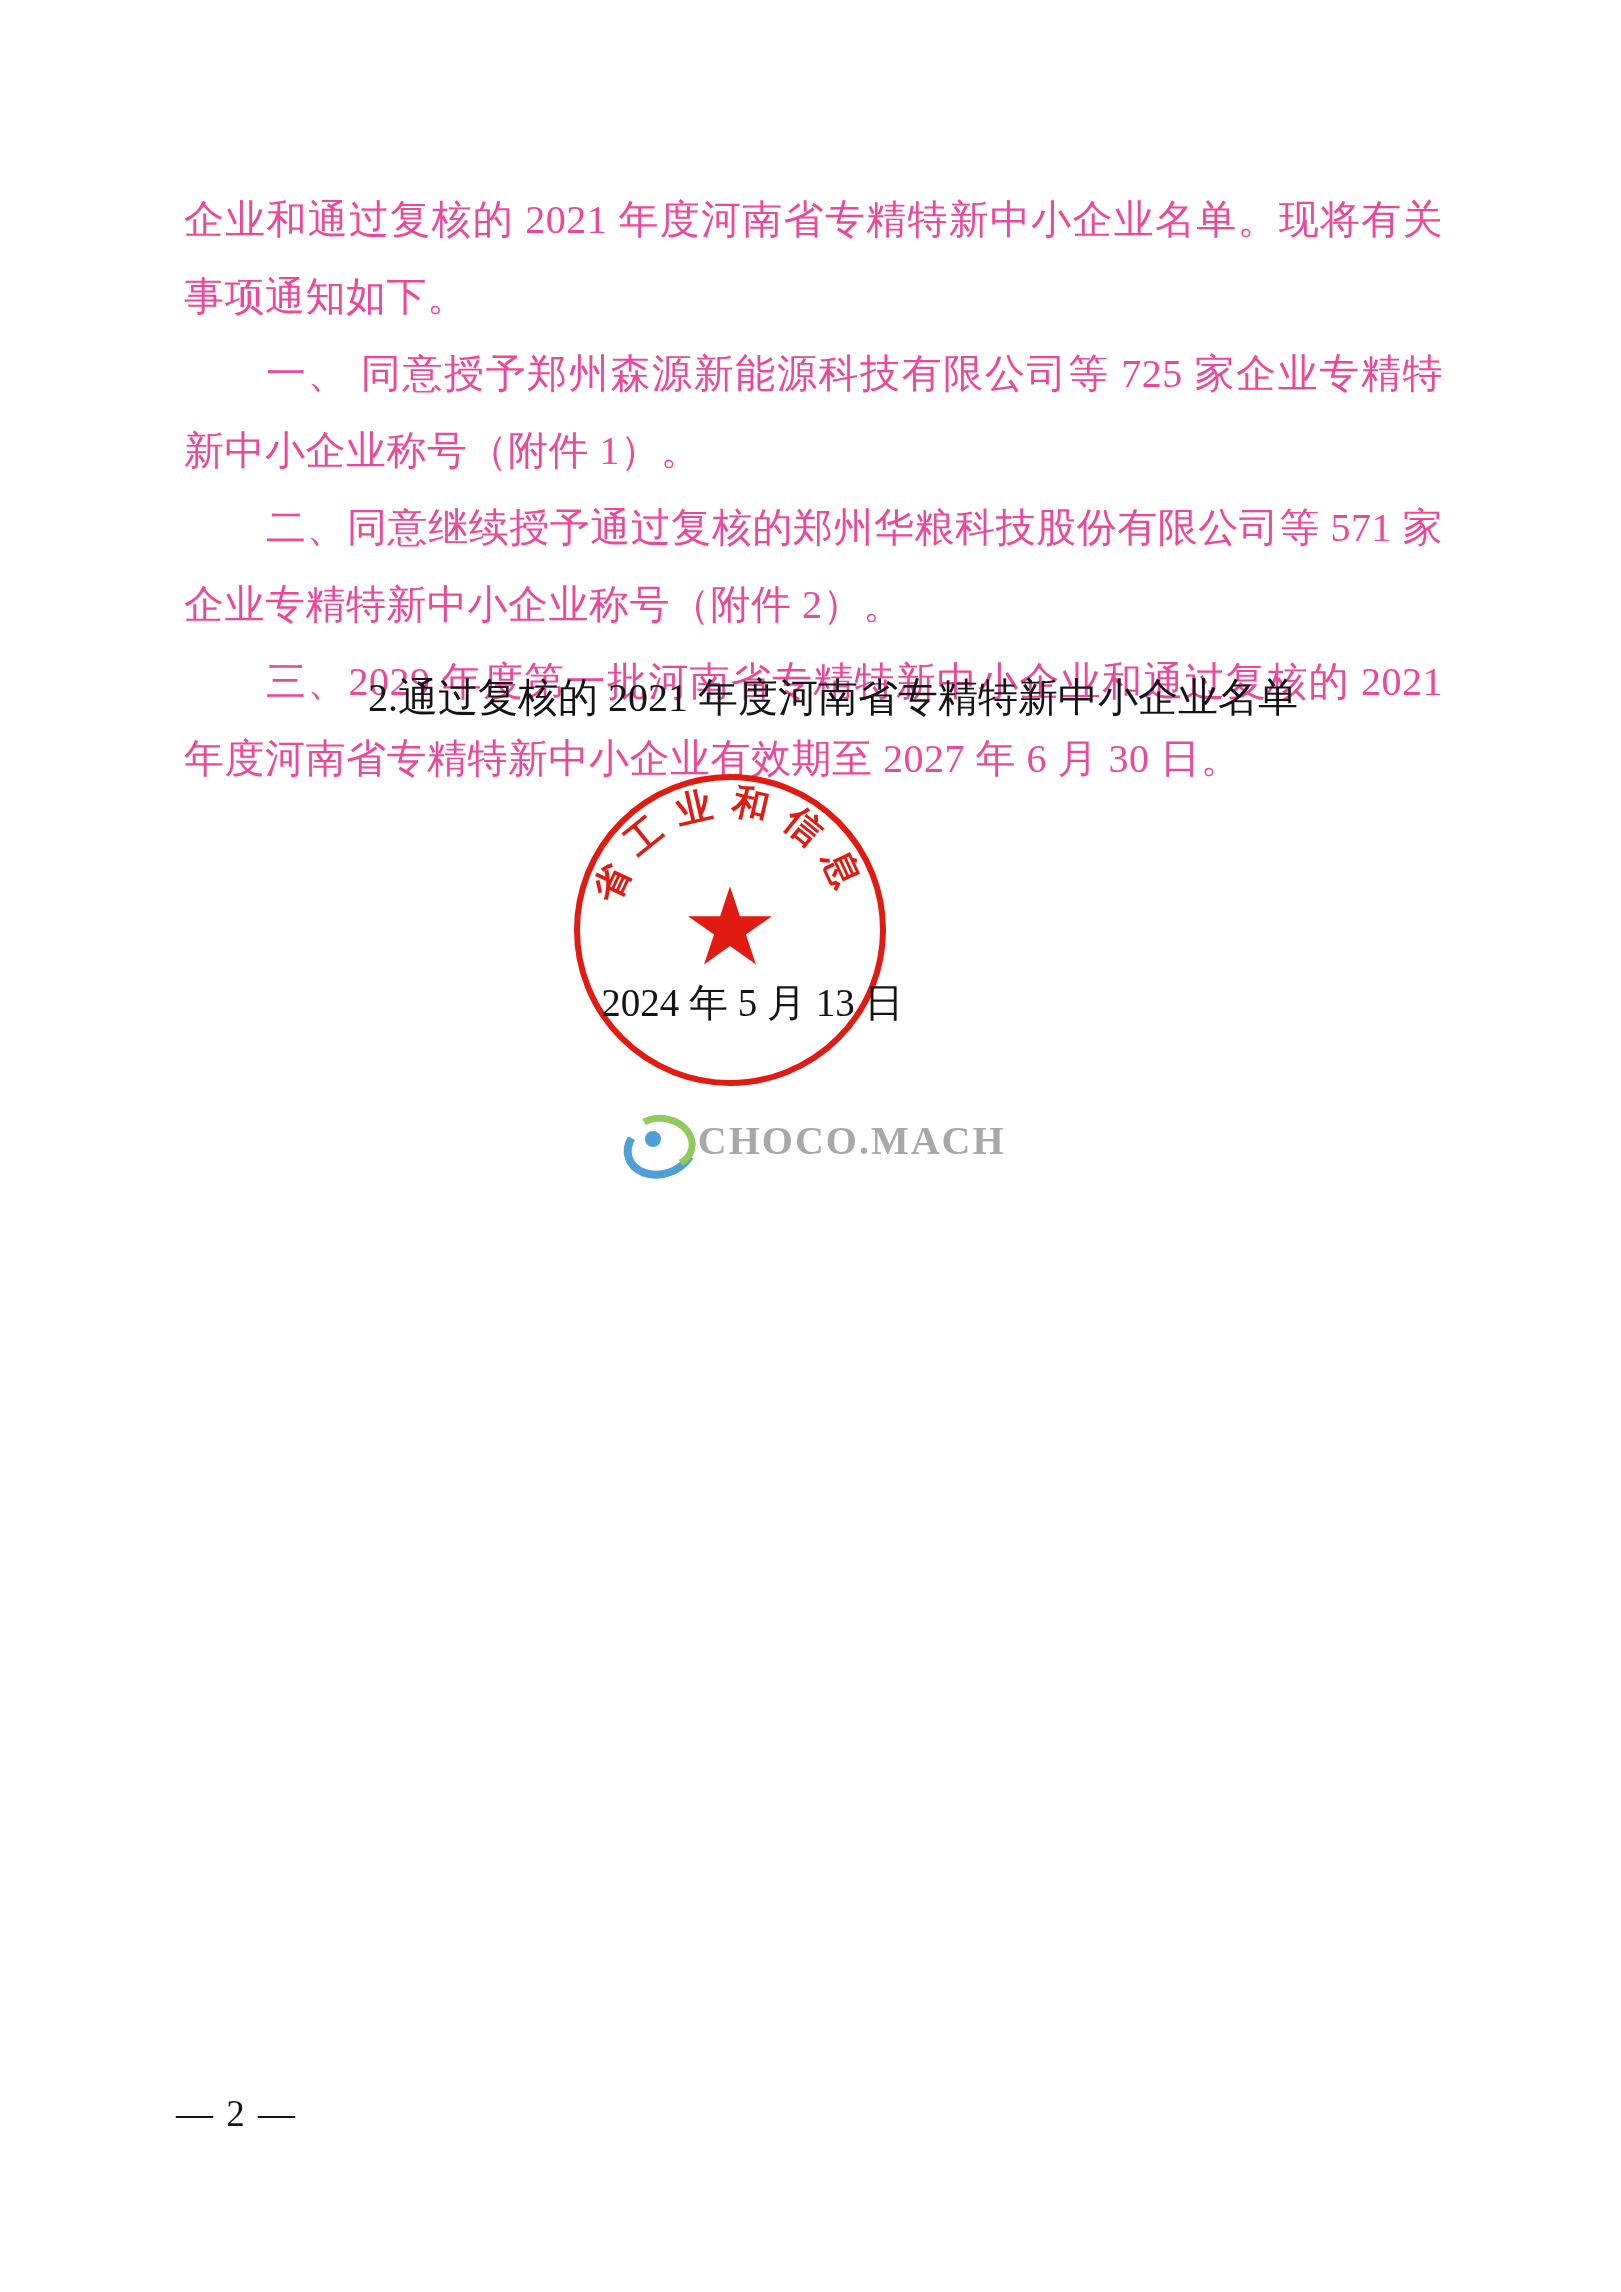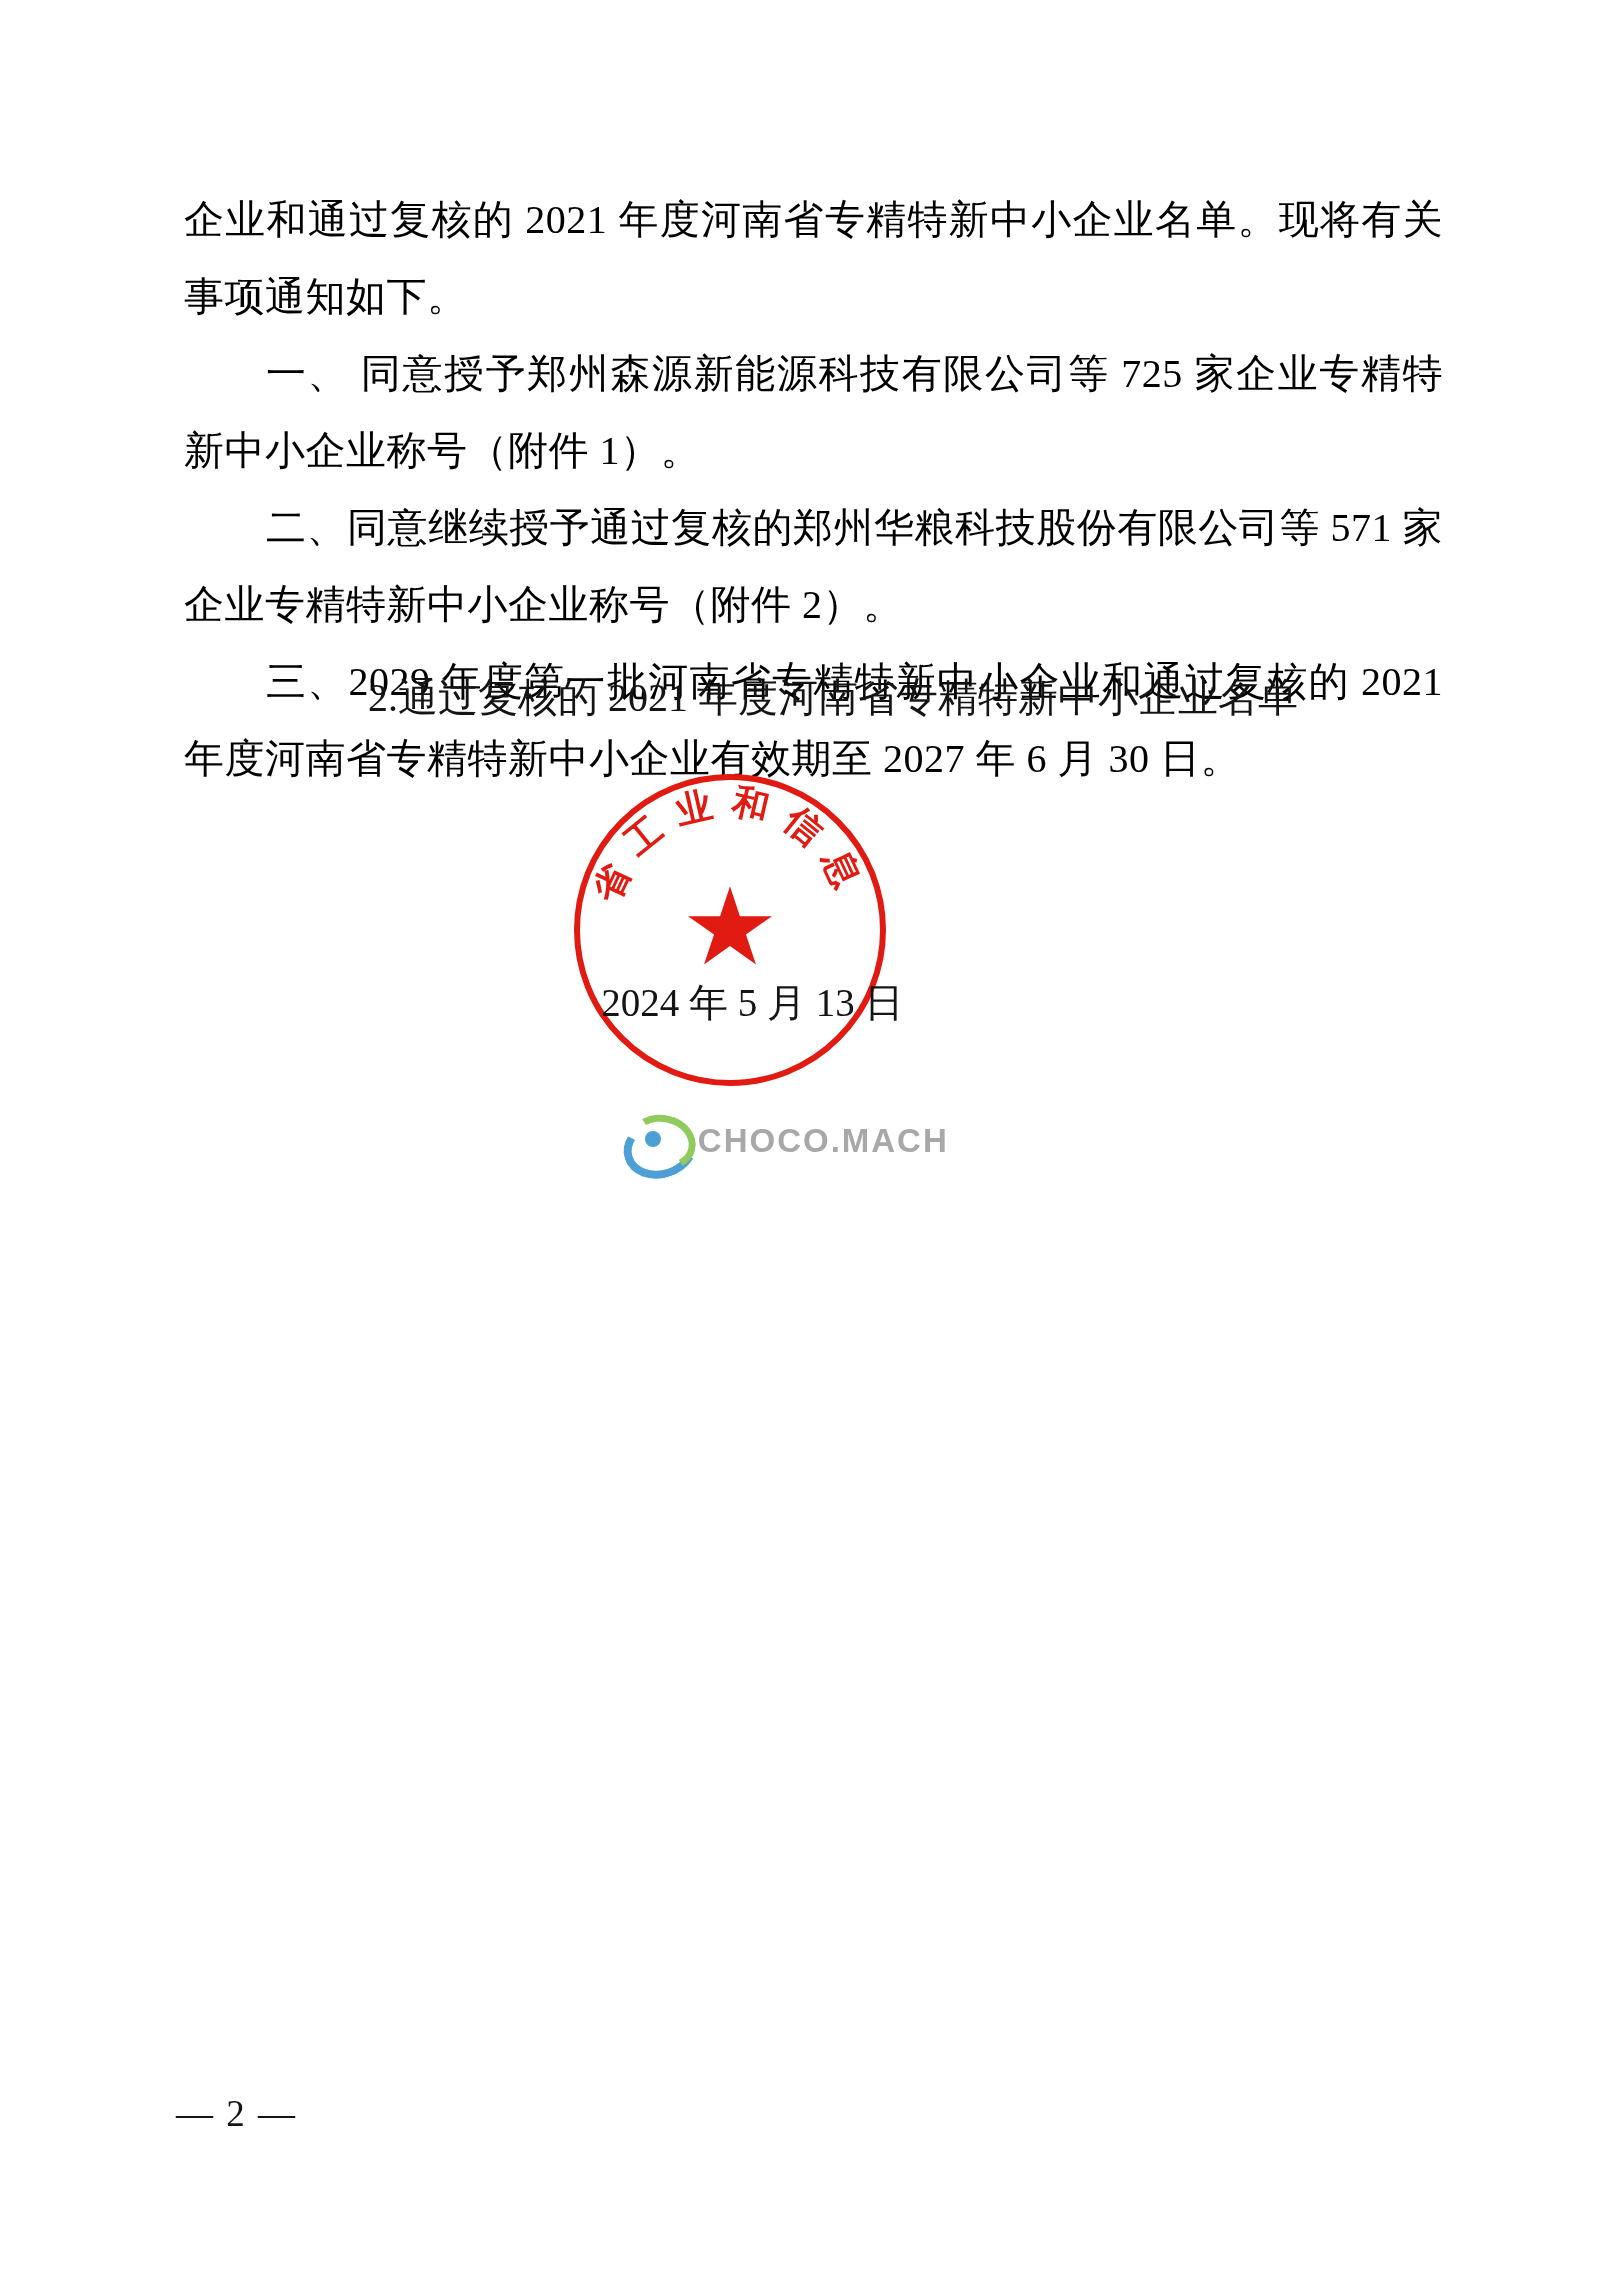--- a/index.html
+++ b/index.html
@@ -27,21 +27,21 @@
     top: 181px;
     width: 1259px;
   }
   .para {
     font-size: 40px;
     line-height: 77px;
     letter-spacing: 0.5px;
     text-align: justify;
     text-justify: inter-ideograph;
     margin: 0;
-    color: #000000;
+    color: #ec4899;
   }
   .para.indent {
     text-indent: 82px;
   }
   .attach-block {
     position: absolute;
     left: 184px;
     top: 659px;
     width: 1264px;
   }
@@ -94,22 +94,22 @@
     transform: rotate(12deg);
   }
   .wm-mark .dot {
     position: absolute;
     left: 21.6px; top: 17.6px;
     width: 16.7px; height: 16.7px;
     background: #2e8fd0;
     border-radius: 50%;
   }
   .wm-text {
-    font-family: Liberation Sans, sans-serif;
-    font-size: 33px;
+    font-family: Liberation Serif, serif;
+    font-size: 40px;
     letter-spacing: 2px;
     color: #9a9a9a;
     font-weight: 600;
   }
 
   
   .seal {
     position: absolute;
     left: 574px;
     top: 774px;

